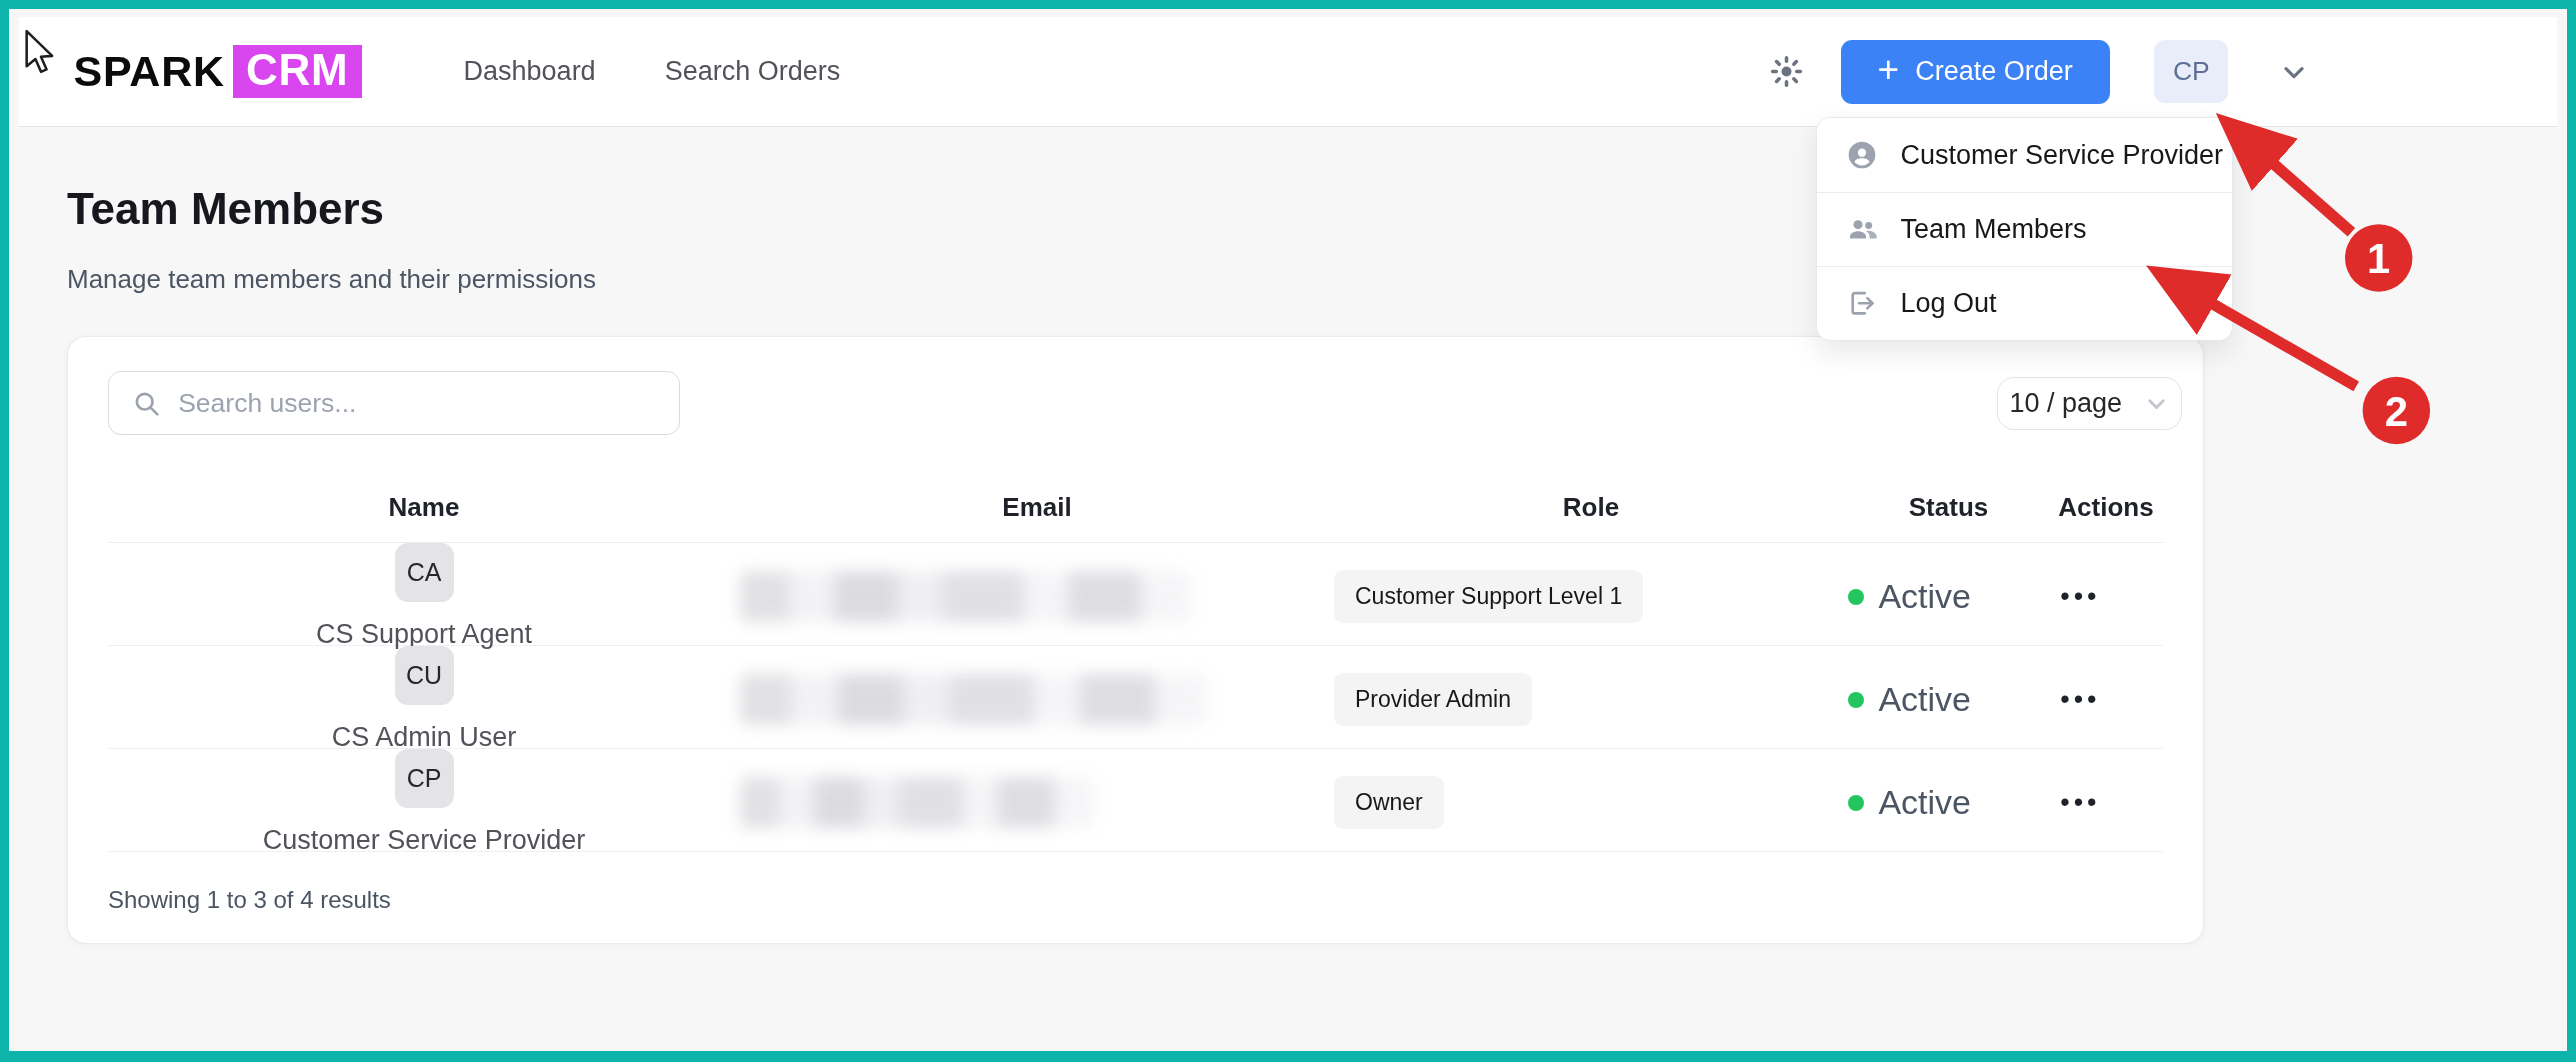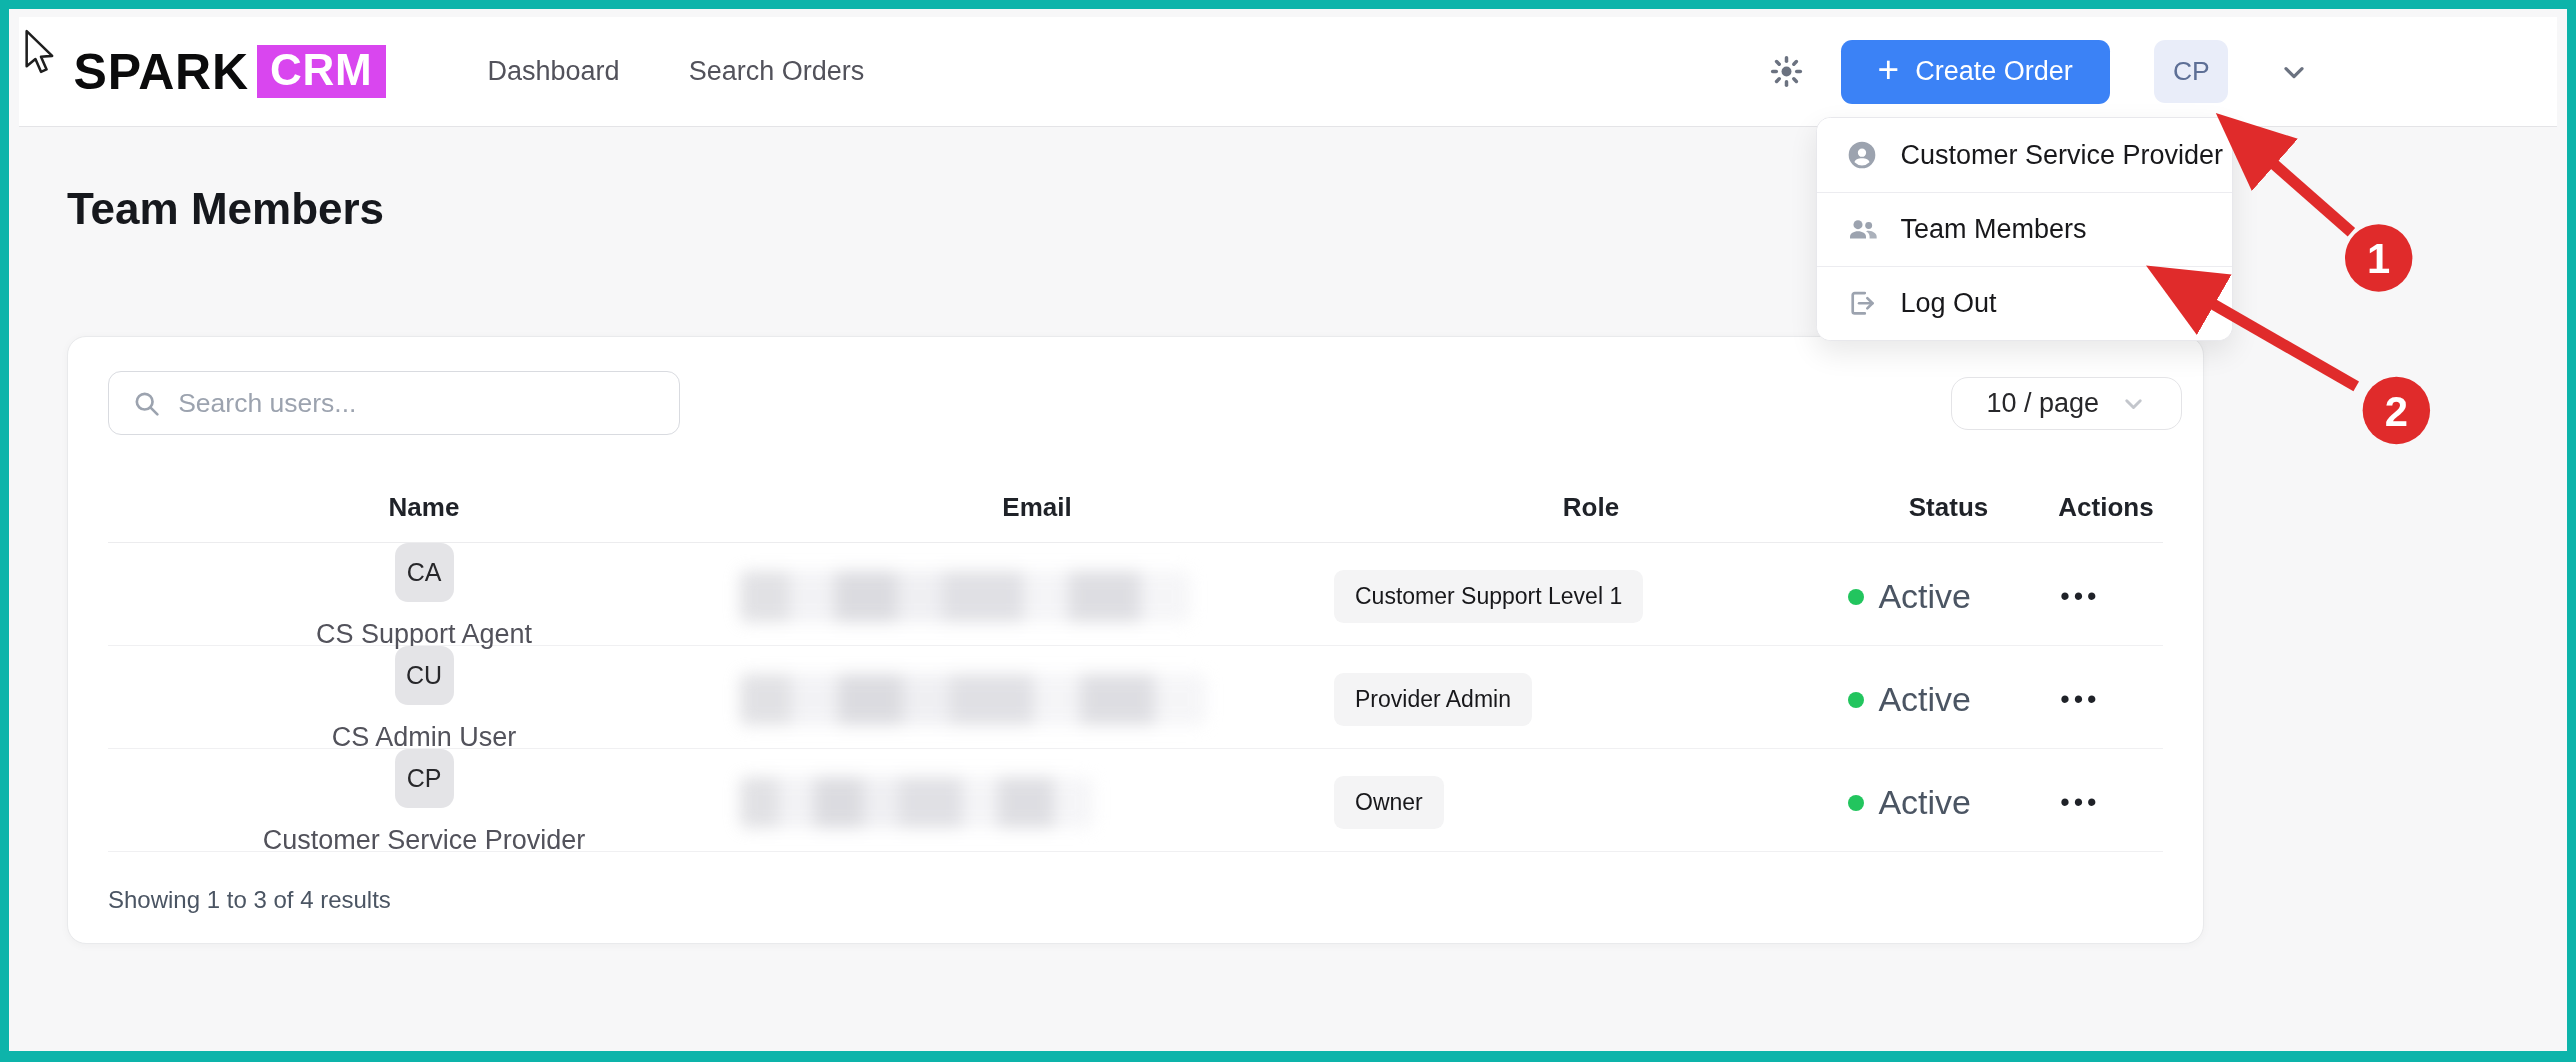--- a/index.html
+++ b/index.html
@@ -20,21 +20,21 @@
   
   .header {
     position: absolute; left: 9.6px; right: 9.6px; top: 8px;
     height: 110px;
     background: #ffffff;
     border-bottom: 1.6px solid #e4e4e7;
     display: flex; align-items: center;
   }
   .logo { display: flex; align-items: center; margin-left: 55px; cursor: pointer; }
   .logo-primary {
-    font-size: 50px; font-weight: 800; letter-spacing: 0.8px;
+    font-size: 43px; font-weight: 800; letter-spacing: 0.8px;
     color: #0b0b0c;
   }
   .logo-box {
     margin-left: 8px;
     background: #d946ef; color: #ffffff;
     font-size: 44px; font-weight: 800; letter-spacing: 0.8px;
     padding: 0.8px 13px 3.2px 13px;
   }
   .nav { display: flex; gap: 69px; margin-left: 102px; }
   .nav-link { font-size: 27px; color: #52525b; cursor: pointer; }
@@ -104,21 +104,21 @@
     display: flex; align-items: center; gap: 17.7px; padding: 0 22.5px;
     background: #fff;
   }
   .search-box input {
     border: none; outline: none; flex: 1;
     font-family: inherit; font-size: 26.5px; color: #374151;
   }
   .search-box input::placeholder { color: #9ca3af; }
   .page-size {
     height: 53px; border: 1.6px solid #e4e4e7; border-radius: 17px;
-    display: flex; align-items: center; gap: 21px; padding: 0 34px;
+    display: flex; align-items: center; gap: 21px; padding: 0 11px;
     background: #fff; cursor: pointer;
   }
   .page-size .ps-label { font-size: 27px; color: #27272a; }
 
   
   .table { position: absolute; left: 40px; right: 40px; top: 135px; }
   .t-row {
     display: grid;
     grid-template-columns: 632px 594px 514px 201px 1fr;
     align-items: center;
@@ -238,20 +238,21 @@
           <path d="M14 4H6a1.5 1.5 0 0 0-1.5 1.5v13A1.5 1.5 0 0 0 6 20h8"></path>
           <polyline points="16,8 20,12 16,16"></polyline>
           <line x1="9.5" y1="12" x2="20" y2="12"></line>
         </svg>
       </span>
       <span class="mi-label">Log Out</span>
     </div>
   </div>
 
   <h1 class="page-title">Team Members</h1>
+  <p class="page-subtitle">Manage team members and their permissions</p>
 
   <section class="card">
     <div class="card-toolbar">
       <div class="search-box">
         <svg width="29" height="29" viewBox="0 0 24 24" fill="none" stroke="#9ca3af" stroke-width="2.2" stroke-linecap="round">
           <circle cx="10.5" cy="10.5" r="6.5"></circle>
           <line x1="15.6" y1="15.6" x2="21" y2="21"></line>
         </svg>
         <input type="text" placeholder="Search users..." style="">
       </div>

